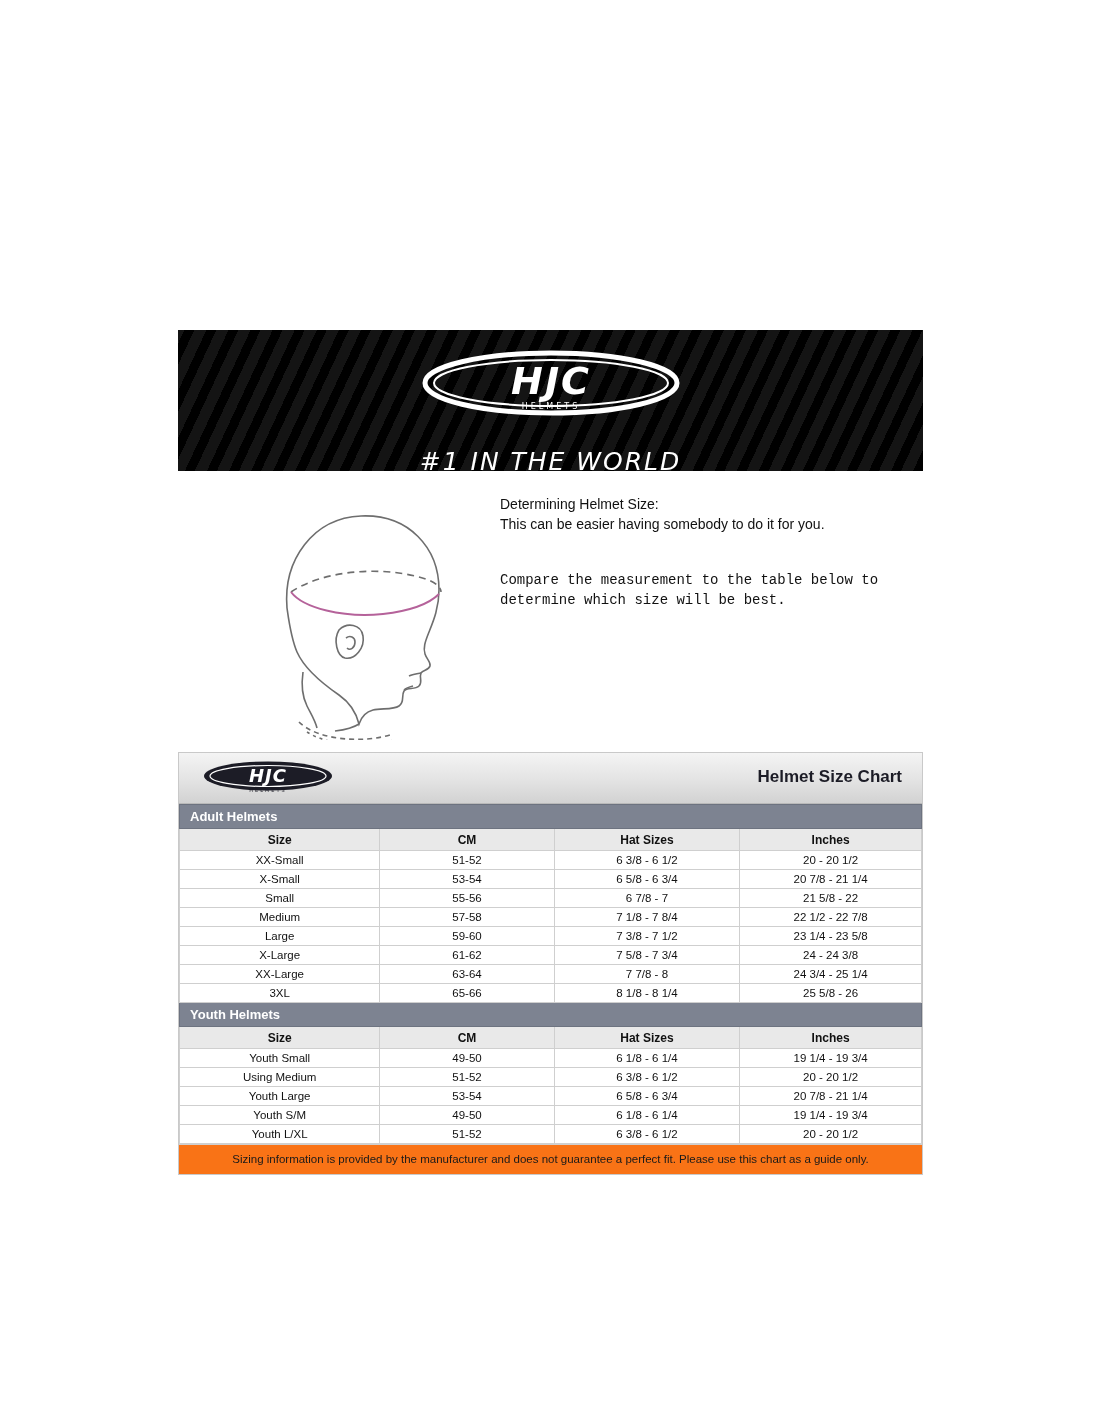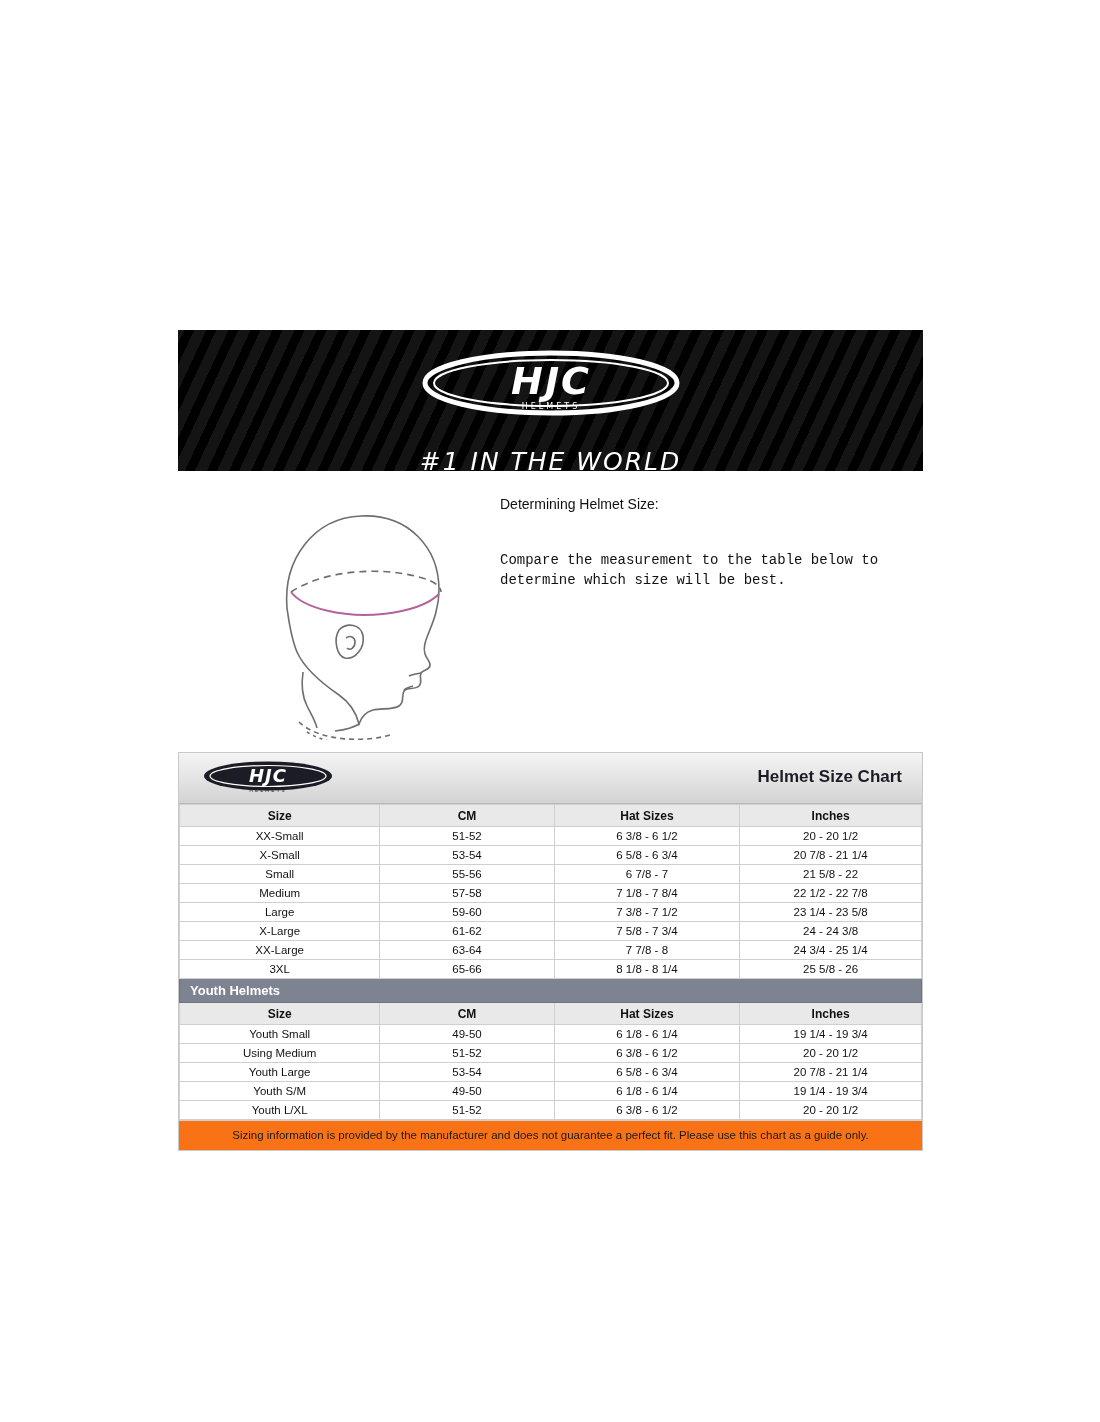--- a/index.html
+++ b/index.html
@@ -215,20 +215,21 @@
       <path d="M56,232 C74,250 120,254 150,244" stroke-dasharray="5,4"></path>
       <path d="M64,242 C86,256 124,258 150,250" stroke-dasharray="3,4"></path>
     </g>
 
     <path d="M48,102 C78,82 130,76 172,86 C190,90 198,96 198,102" fill="none" stroke="#6e6e6e" stroke-width="1.6" stroke-dasharray="7,5"></path>
     <path d="M48,102 C60,118 100,128 140,124 C166,121 186,114 196,104" fill="none" stroke="#b5629a" stroke-width="2"></path>
   </svg>
 
   <div class="instructions">
     <p>Determining Helmet Size:</p>
+    <p>This can be easier having somebody to do it for you.</p>
     <p class="gap">Compare the measurement to the table below to determine which size will be best.</p>
   </div>
 
   <div class="chart">
 
     <div class="chart-head">
       <svg class="hjc-small" viewBox="0 0 135 38">
         <ellipse cx="67" cy="17" rx="64" ry="14.5" fill="#1c1c26"></ellipse>
         <ellipse cx="67" cy="17" rx="58" ry="10.5" fill="none" stroke="#ffffff" stroke-width="1.2"></ellipse>
         <text x="67" y="23" font-size="18" text-anchor="middle" fill="#ffffff" font-family="DejaVu Sans, sans-serif" font-weight="bold" font-style="italic" letter-spacing="1">HJC</text>
@@ -239,20 +240,23 @@
 
     <table class="sizes">
       <colgroup>
         <col class="c-size">
           <col class="c-cm">
           <col class="c-hat">
           <col class="c-in">
       </colgroup>
       <tbody>
 
+        <tr class="section-row">
+          <td colspan="4">Adult Helmets</td>
+        </tr>
         <tr class="col-head">
           <td>Size</td>
           <td>CM</td>
           <td>Hat Sizes</td>
           <td>Inches</td>
         </tr>
         <tr class="data-row">
           <td>XX-Small</td>
           <td>51-52</td>
           <td>6 3/8 - 6 1/2</td>

